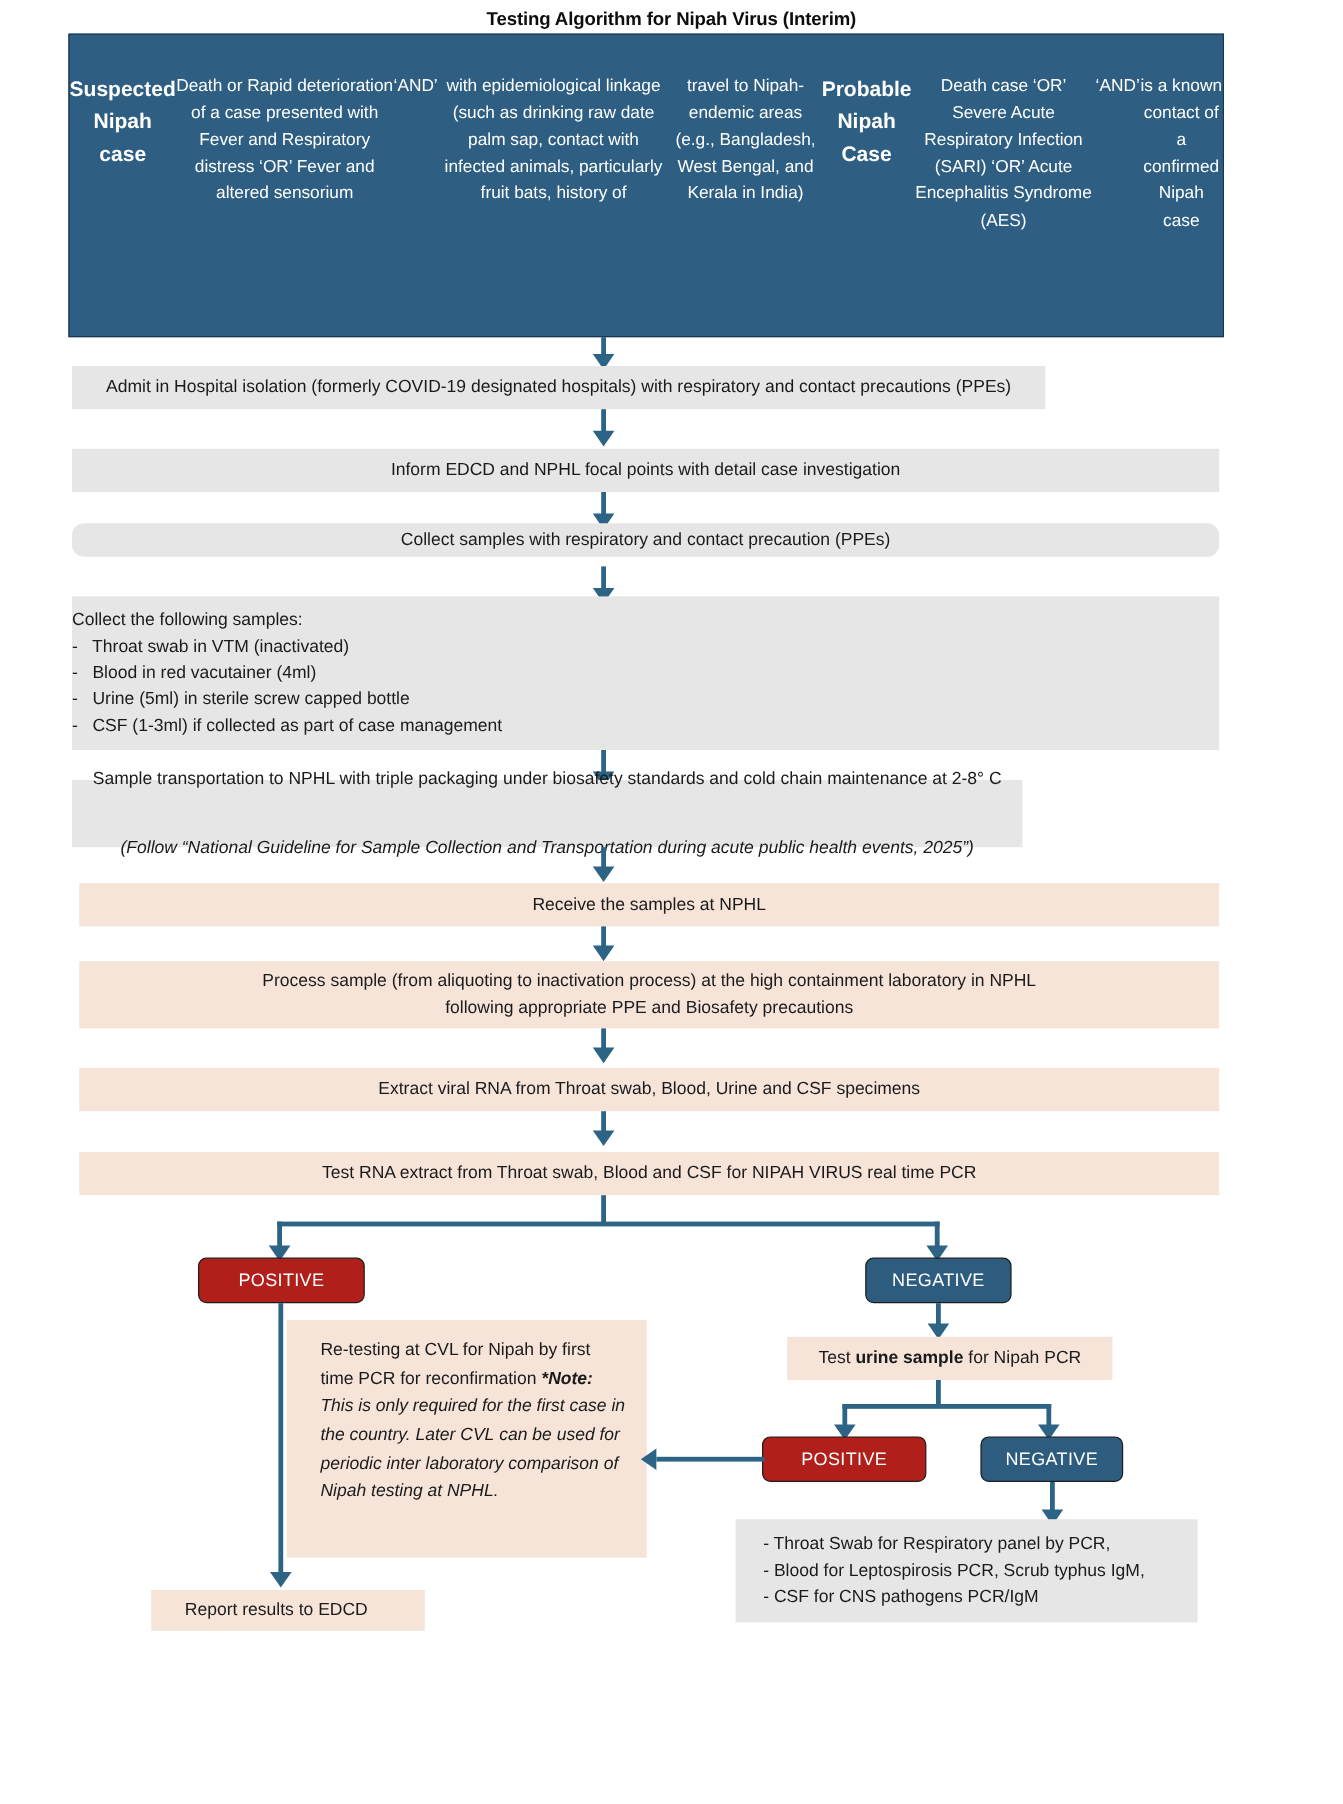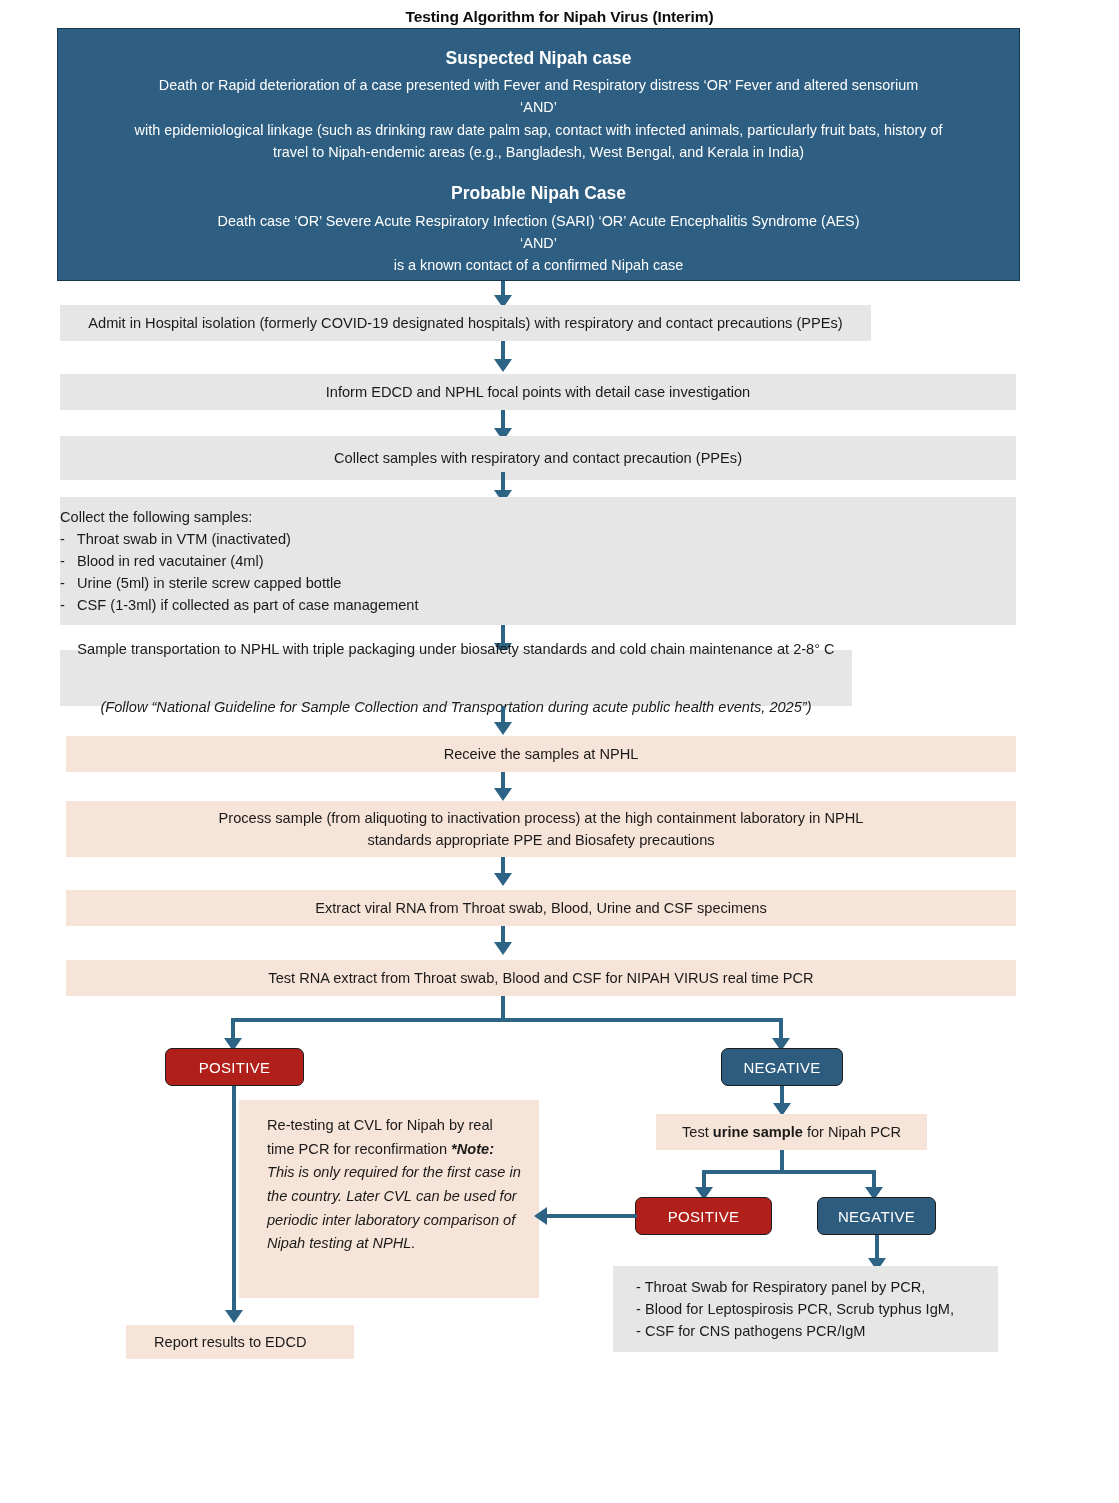--- a/index.html
+++ b/index.html
@@ -54,23 +54,23 @@
     position: absolute;
     left: 57px;
     top: 28px;
     width: 963px;
     height: 253px;
     background: #2e5f82;
     border: 1.5px solid #17384f;
     box-sizing: border-box;
     color: #ffffff;
     display: flex;
-    flex-direction: column;
+    flex-direction: row;
     justify-content: flex-start;
-    padding-top: 16px;
+    padding-top: 32px;
     font-size: 14.4px;
     line-height: 1.55;
     text-align: center;
   }
   .headerbox .hdr {
     font-size: 17.5px;
     font-weight: bold;
     margin-bottom: 2px;
   }
   .headerbox .gap { height: 17px; }
@@ -176,21 +176,21 @@
   <div class="vline" style="left:501px; top:341px; height:20px;"></div>
   <div class="arrowdown" style="left:494px; top:359px;"></div>
 
   <div class="box grey center" style="left:60px; top:374px; width:956px; height:36px;">
     <span class="ln">Inform EDCD and NPHL focal points with detail case investigation</span>
   </div>
 
   <div class="vline" style="left:501px; top:410px; height:20px;"></div>
   <div class="arrowdown" style="left:494px; top:428px;"></div>
 
-  <div class="box grey center" style="left:60px; top:436px; width:956px; height:44px;">
+  <div class="box grey center" style="left:60px; top:436px; width:956px; height:28px;border-radius:10px;">
     <span class="ln">Collect samples with respiratory and contact precaution (PPEs)</span>
   </div>
 
   <div class="vline" style="left:501px; top:472px; height:20px;"></div>
   <div class="arrowdown" style="left:494px; top:490px;"></div>
 
   <div class="box grey" style="left:60px; top:497px; width:956px; height:128px; ">
     <span class="lead">Collect the following samples:</span>
     <span class="bullets">
       <span class="b">-   Throat swab in VTM (inactivated)</span>
@@ -213,21 +213,21 @@
 
   <div class="box peach center" style="left:66px; top:736px; width:950px; height:36px;">
     <span class="ln">Receive the samples at NPHL</span>
   </div>
 
   <div class="vline" style="left:501px; top:772px; height:18px;"></div>
   <div class="arrowdown" style="left:494px; top:788px;"></div>
 
   <div class="box peach center" style="left:66px; top:801px; width:950px; height:56px;">
     <span class="ln">Process sample (from aliquoting to inactivation process) at the high containment laboratory in NPHL</span>
-    <span class="ln">standards appropriate PPE and Biosafety precautions</span>
+    <span class="ln">following appropriate PPE and Biosafety precautions</span>
   </div>
 
   <div class="vline" style="left:501px; top:857px; height:18px;"></div>
   <div class="arrowdown" style="left:494px; top:873px;"></div>
 
   <div class="box peach center" style="left:66px; top:890px; width:950px; height:36px;">
     <span class="ln">Extract viral RNA from Throat swab, Blood, Urine and CSF specimens</span>
   </div>
 
   <div class="vline" style="left:501px; top:926px; height:18px;"></div>
@@ -249,21 +249,21 @@
   </div>
 
   <div class="pill pill-neg" style="left:721px; top:1048px; width:122px; height:38px;">
     <span>NEGATIVE</span>
   </div>
 
   <div class="vline" style="left:232px; top:1086px; height:232px;"></div>
   <div class="arrowdown" style="left:225px; top:1310px;"></div>
 
   <div class="notebox" style="left:239px; top:1100px; width:300px; height:198px;">
-    <span class="ln">Re-testing at CVL for Nipah by real</span>
+    <span class="ln">Re-testing at CVL for Nipah by first</span>
     <span class="ln">time PCR for reconfirmation</span>
     <span class="ln italic"><span class="noteLbl">*Note:</span><span> This is only required for the</span></span>
     <span class="ln italic">first case in the country. Later CVL</span>
     <span class="ln italic">can be used for periodic inter</span>
     <span class="ln italic">laboratory comparison of Nipah</span>
     <span class="ln italic">testing at NPHL.</span>
   </div>
 
   <div class="box peach" style="left:126px; top:1325px; width:228px; height:34px; padding-left:28px;">
     <span class="ln">Report results to EDCD</span>

